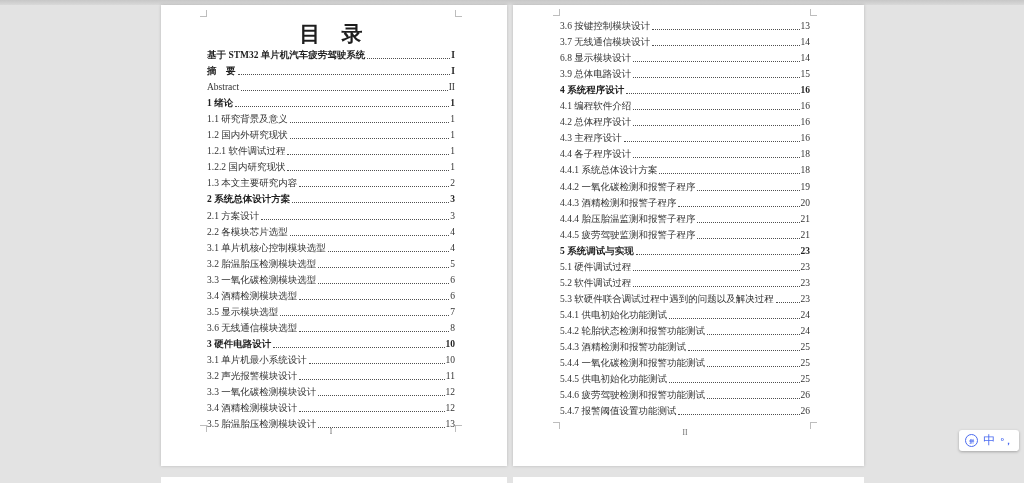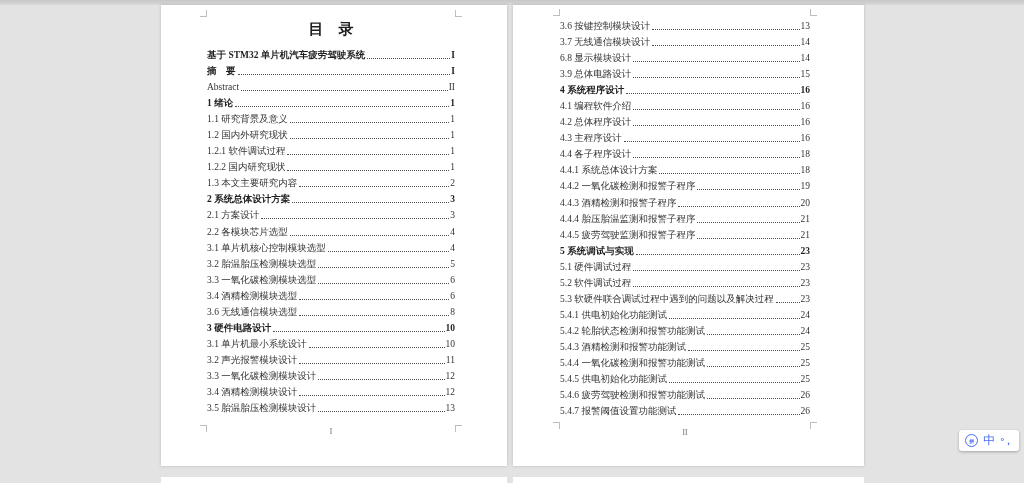--- a/index.html
+++ b/index.html
@@ -14,27 +14,27 @@
     background:linear-gradient(#c7c7c7,#d9d9d9);
   }
   .page {
     position:absolute; top:5px; height:461px; background:#ffffff;
     box-shadow:0 0 3px rgba(0,0,0,0.18);
   }
   .page-left  { left:161px; width:346px; }
   .page-right { left:513px; width:351px; }
   .doc-title {
     position:absolute; top:15px; left:46px; width:248px;
-    text-align:center; font-size:15px; font-weight:bold; color:#1d1d1d;
+    text-align:center; font-size:21px; font-weight:bold; color:#1d1d1d;
   }
   .toc-list { position:absolute; }
   .toc-list-left  { top:42px; left:46px; width:248px; }
   .toc-list-right { top:13px; left:47px; width:250px; }
   .toc-row {
-    display:flex; align-items:flex-start; height:16.05px;
+    display:flex; align-items:flex-end; height:16.05px;
     font-size:9.5px; color:#333; white-space:nowrap;
   }
   .toc-row.bold { font-weight:bold; color:#1f1f1f; }
   .toc-text { line-height:16px; }
   .toc-dots { flex:1 1 auto; height:16px; position:relative; min-width:4px; }
   .toc-dots::after {
     content:""; position:absolute; left:2px; right:1px; bottom:4px;
     border-bottom:1px dotted #4f4f4f;
   }
   .toc-page { line-height:16px; }
@@ -156,20 +156,25 @@
         <span class="toc-text">3.3 一氧化碳检测模块选型</span>
         <span class="toc-dots"></span>
         <span class="toc-page">6</span>
       </div>
       <div class="toc-row">
         <span class="toc-text">3.4 酒精检测模块选型</span>
         <span class="toc-dots"></span>
         <span class="toc-page">6</span>
       </div>
       <div class="toc-row">
+        <span class="toc-text">3.5 显示模块选型</span>
+        <span class="toc-dots"></span>
+        <span class="toc-page">7</span>
+      </div>
+      <div class="toc-row">
         <span class="toc-text">3.6 无线通信模块选型</span>
         <span class="toc-dots"></span>
         <span class="toc-page">8</span>
       </div>
       <div class="toc-row bold">
         <span class="toc-text">3 硬件电路设计</span>
         <span class="toc-dots"></span>
         <span class="toc-page">10</span>
       </div>
       <div class="toc-row">

